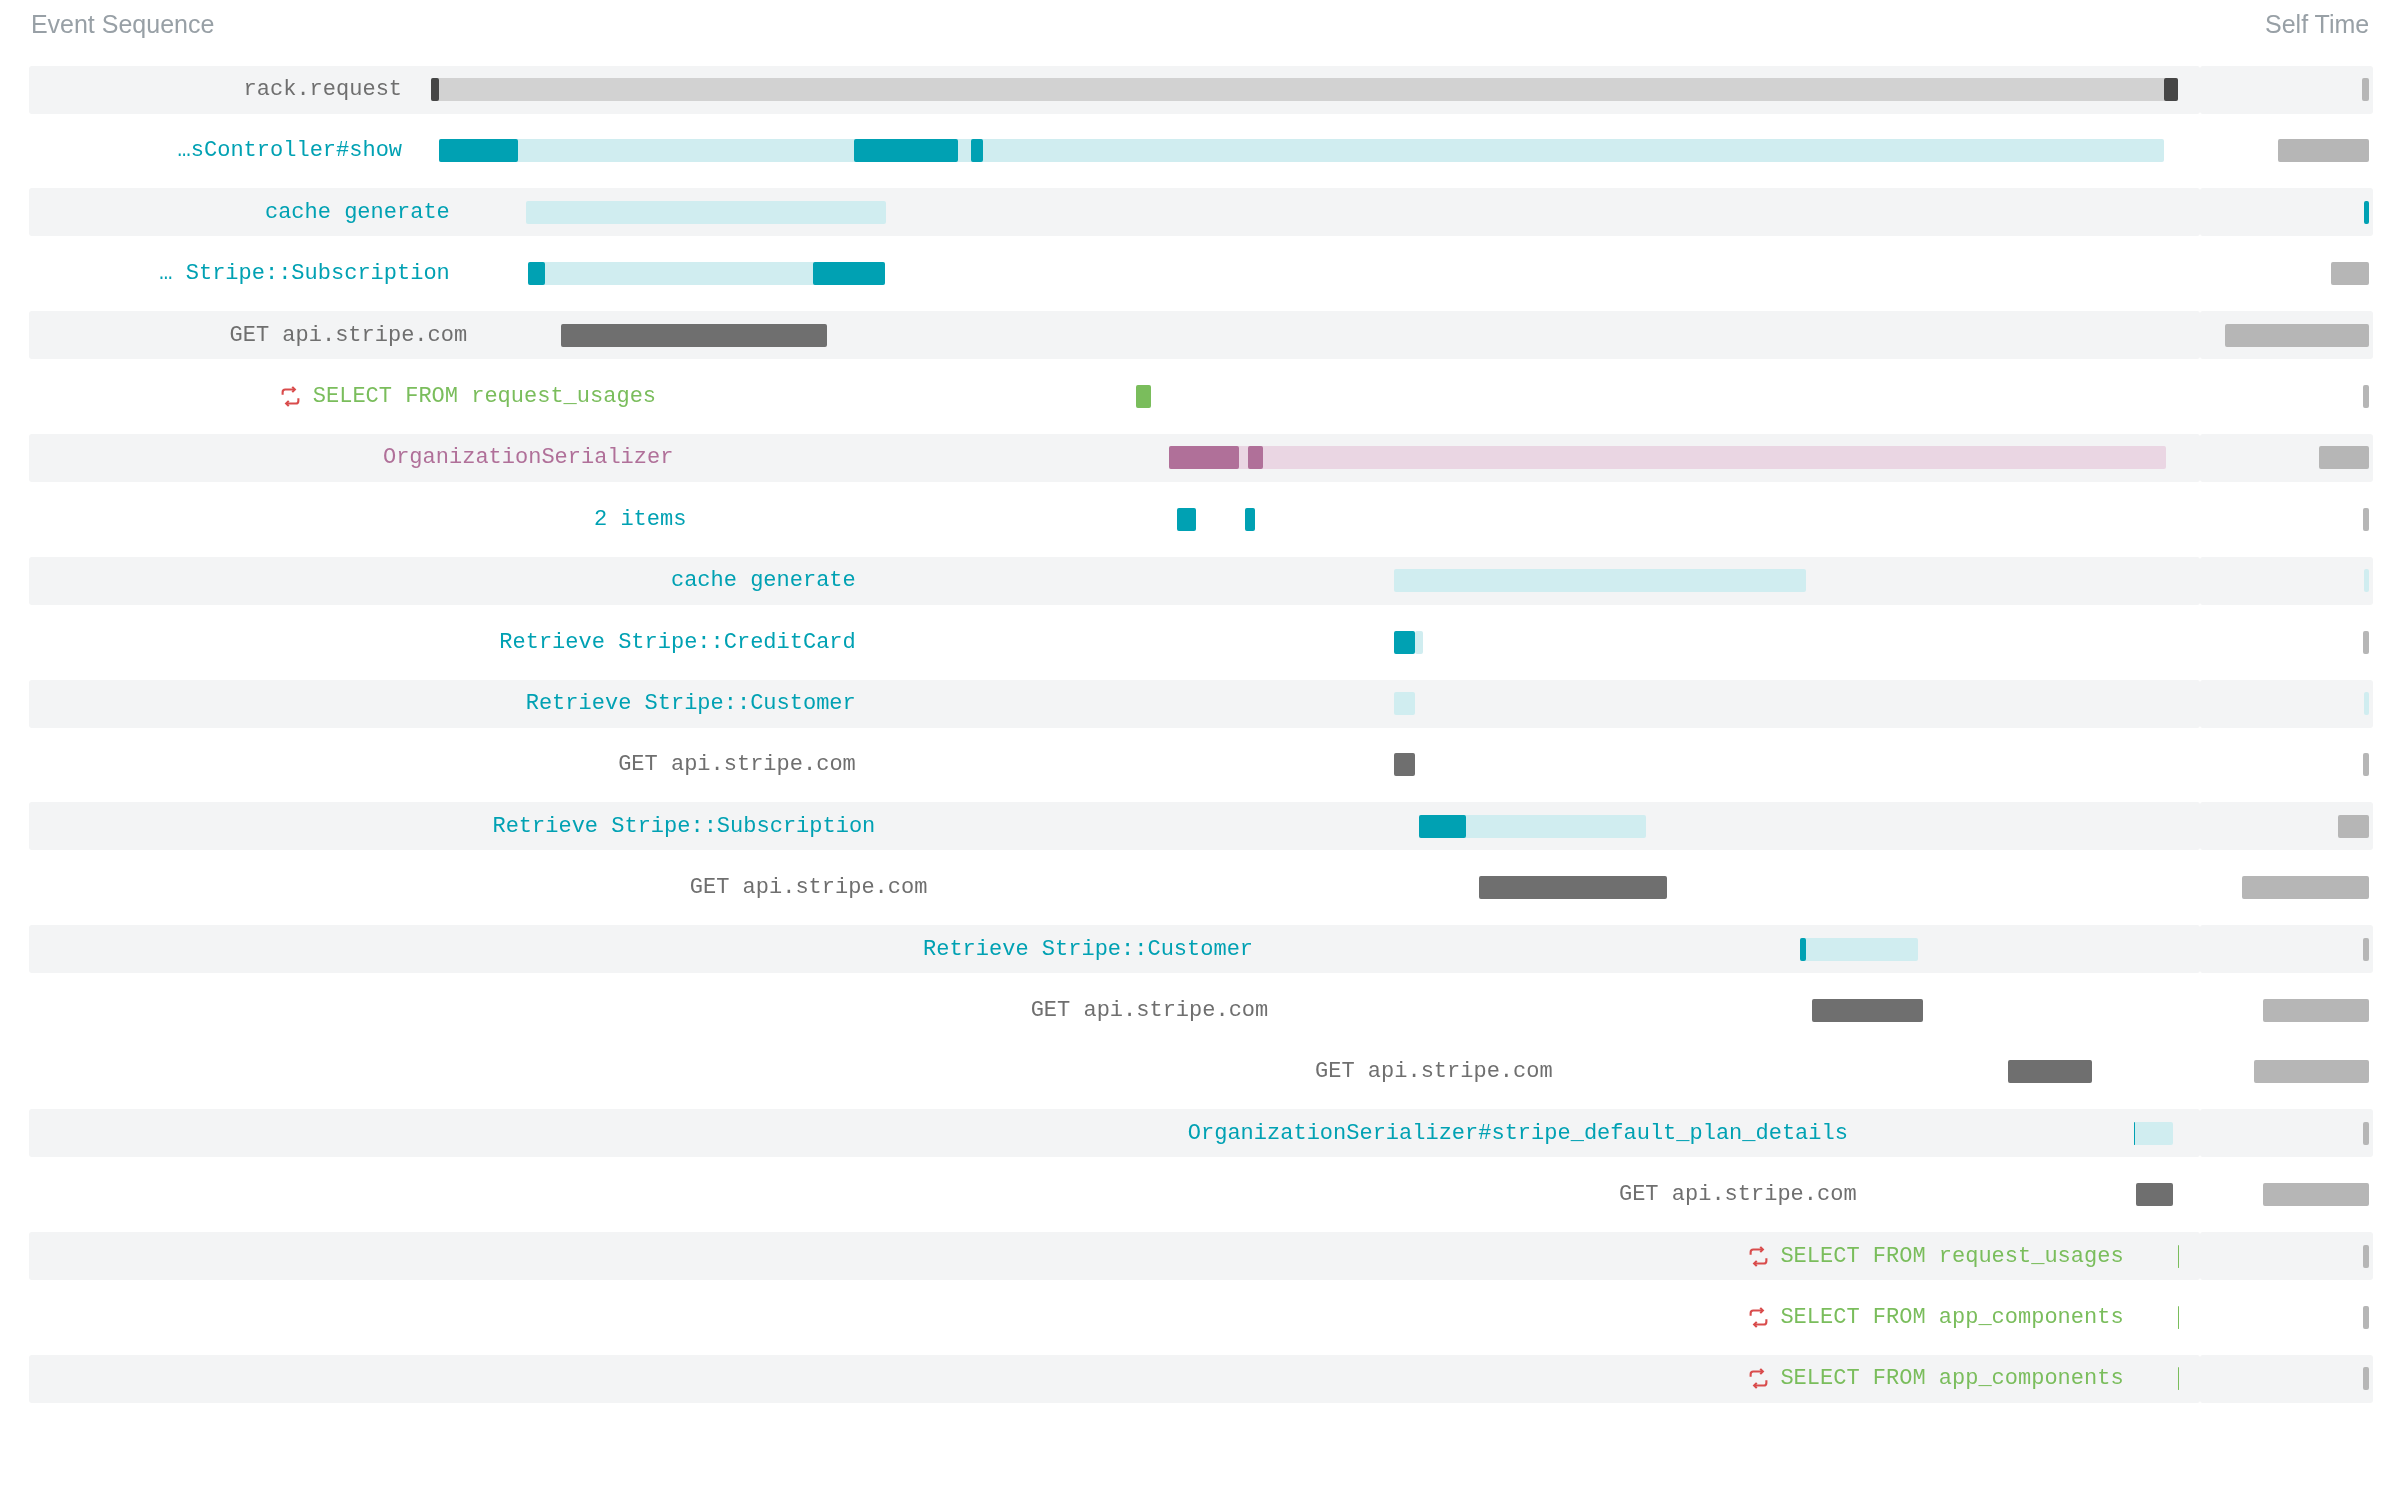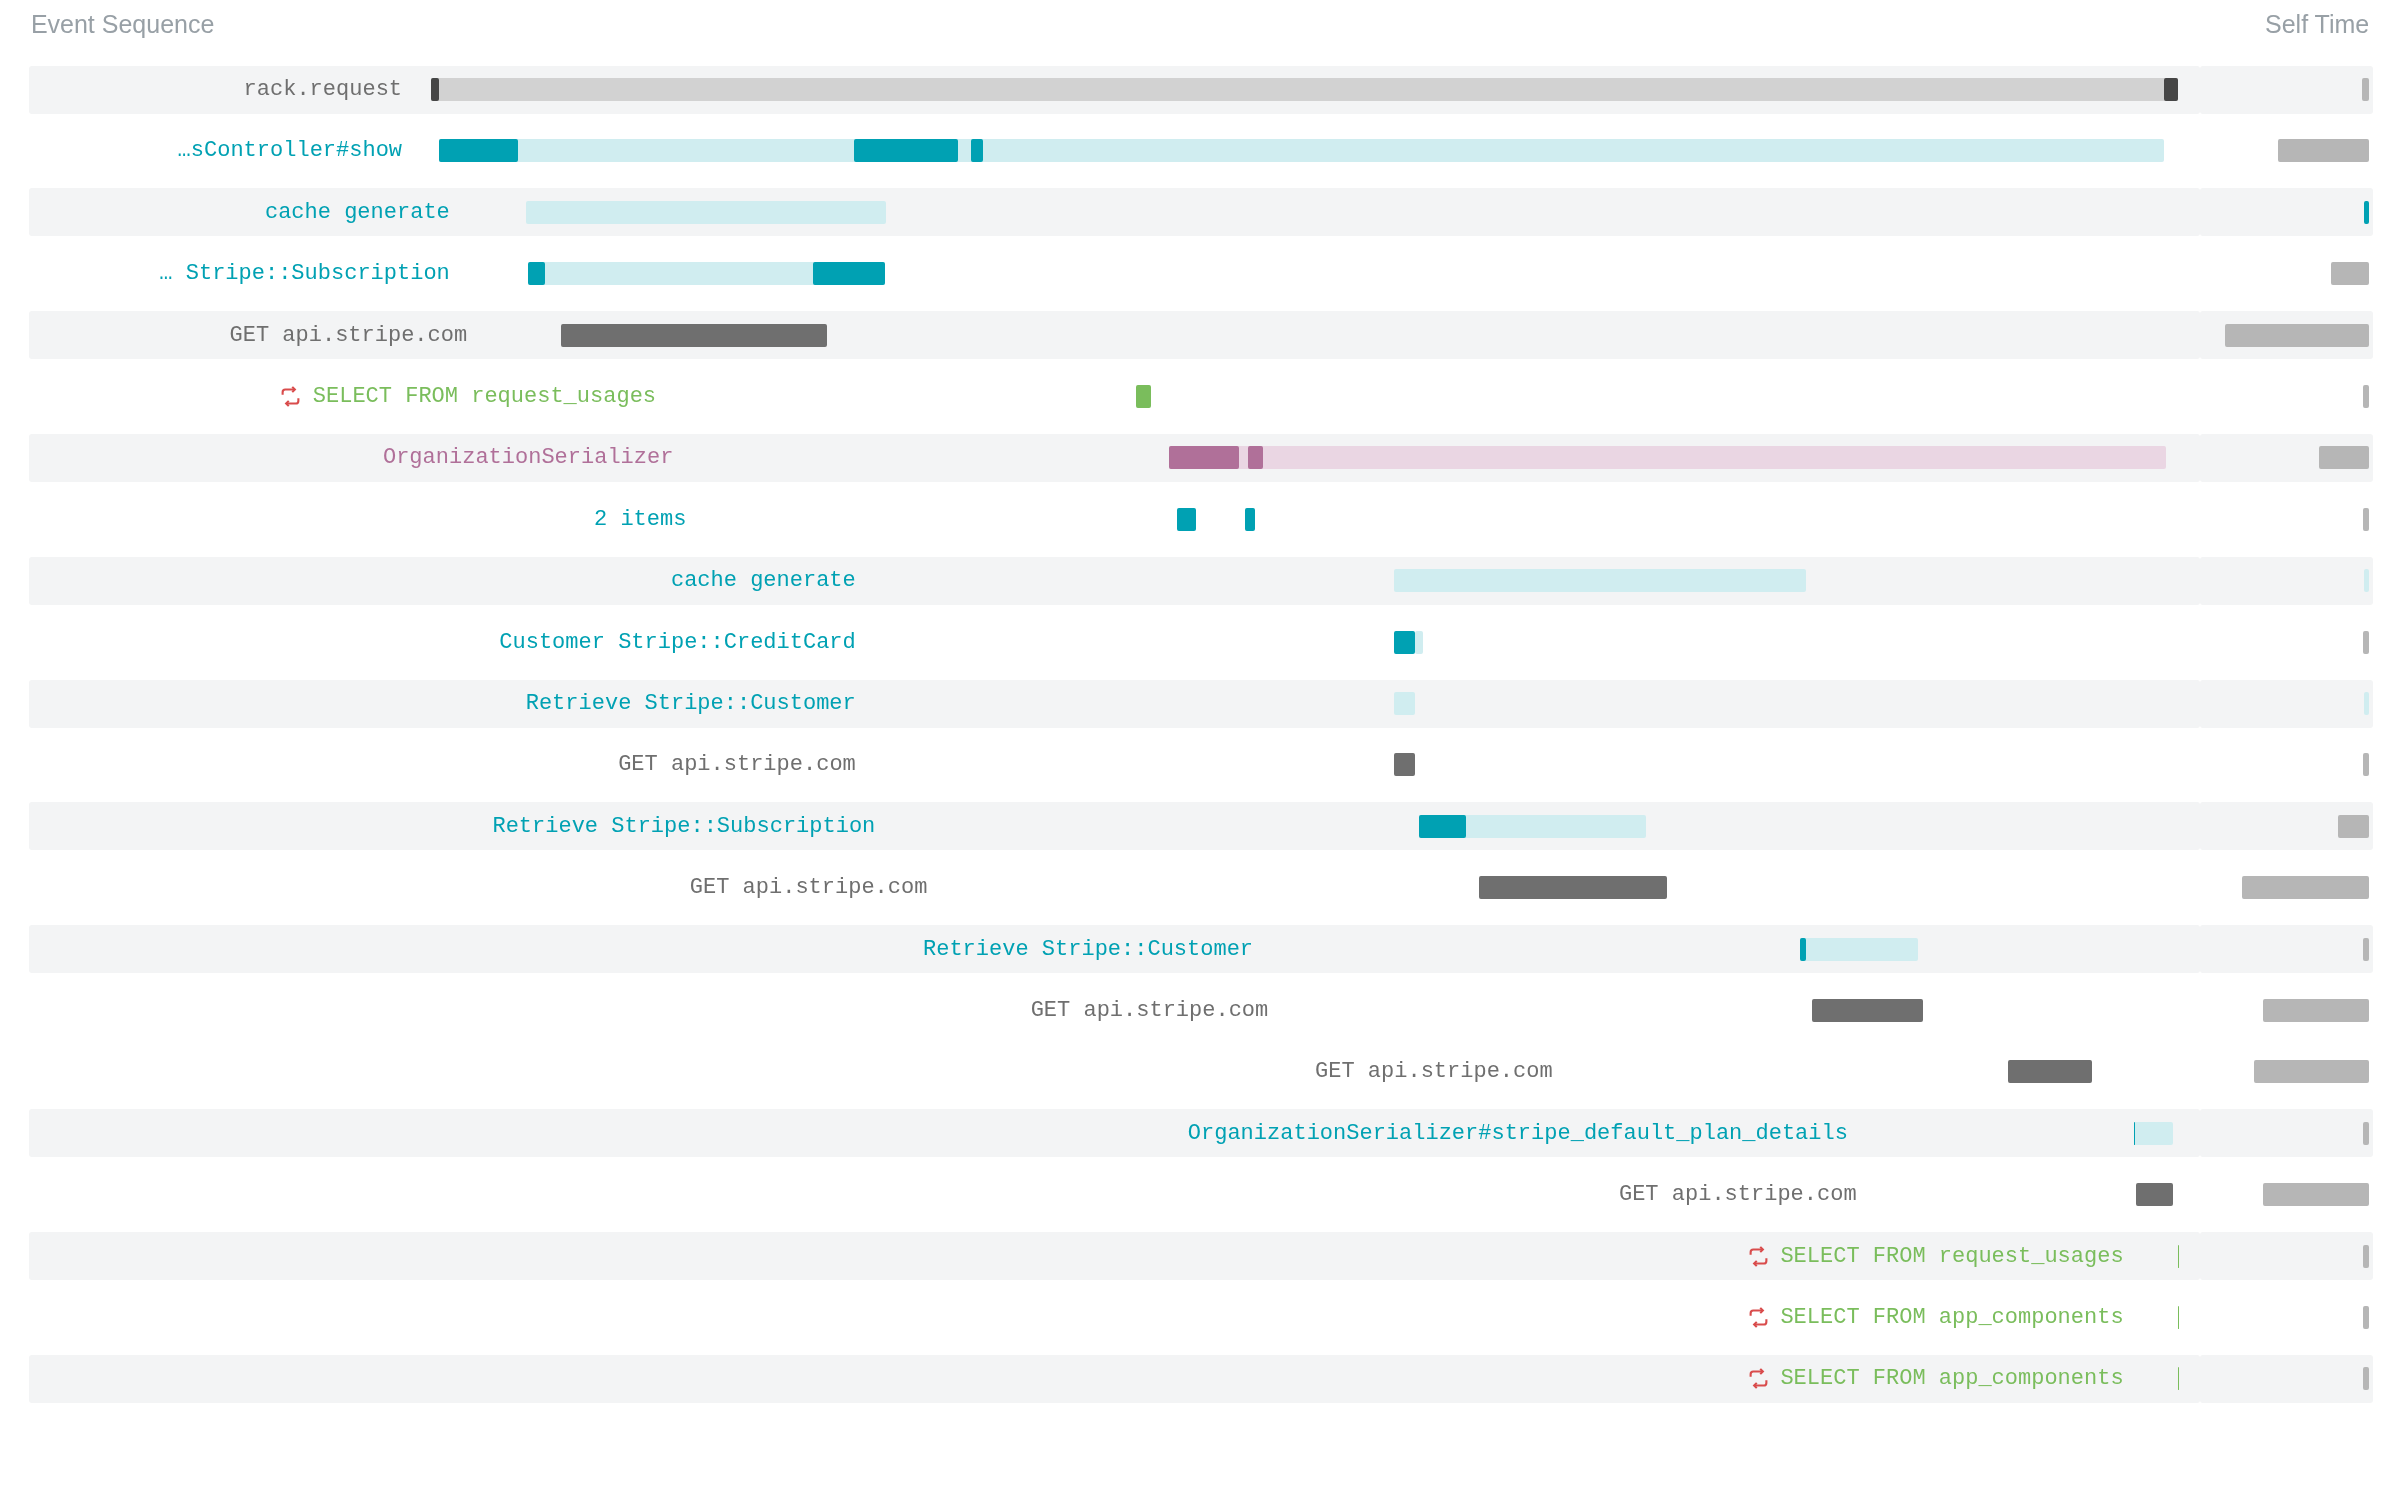--- a/index.html
+++ b/index.html
@@ -245,21 +245,21 @@
             <div class="bar c-tealpale" style="left: 39.4%; width: 31.8%;"></div>
           </div>
         </div>
         <div class="self striped">
           <div class="self-bar c-tealpale" style="right: 3.8px; width: 4.8px;"></div>
         </div>
       </div>
       <div class="row">
         <div class="seq">
           <div class="label mono txt-teal" style="left: 0px; width: 38.7%;">
-            <span>Customer Stripe::CreditCard</span>
+            <span>Retrieve Stripe::CreditCard</span>
           </div>
           <div class="track" style="left: 39.4%; right: 1%;">
             <div class="bar c-teal" style="left: 39.4%; width: 1.6%;"></div>
             <div class="bar c-tealpale" style="left: 41%; width: 0.6%;"></div>
           </div>
         </div>
         <div class="self">
           <div class="self-bar c-selfgray" style="right: 3.8px; width: 6.7px;"></div>
         </div>
       </div>

